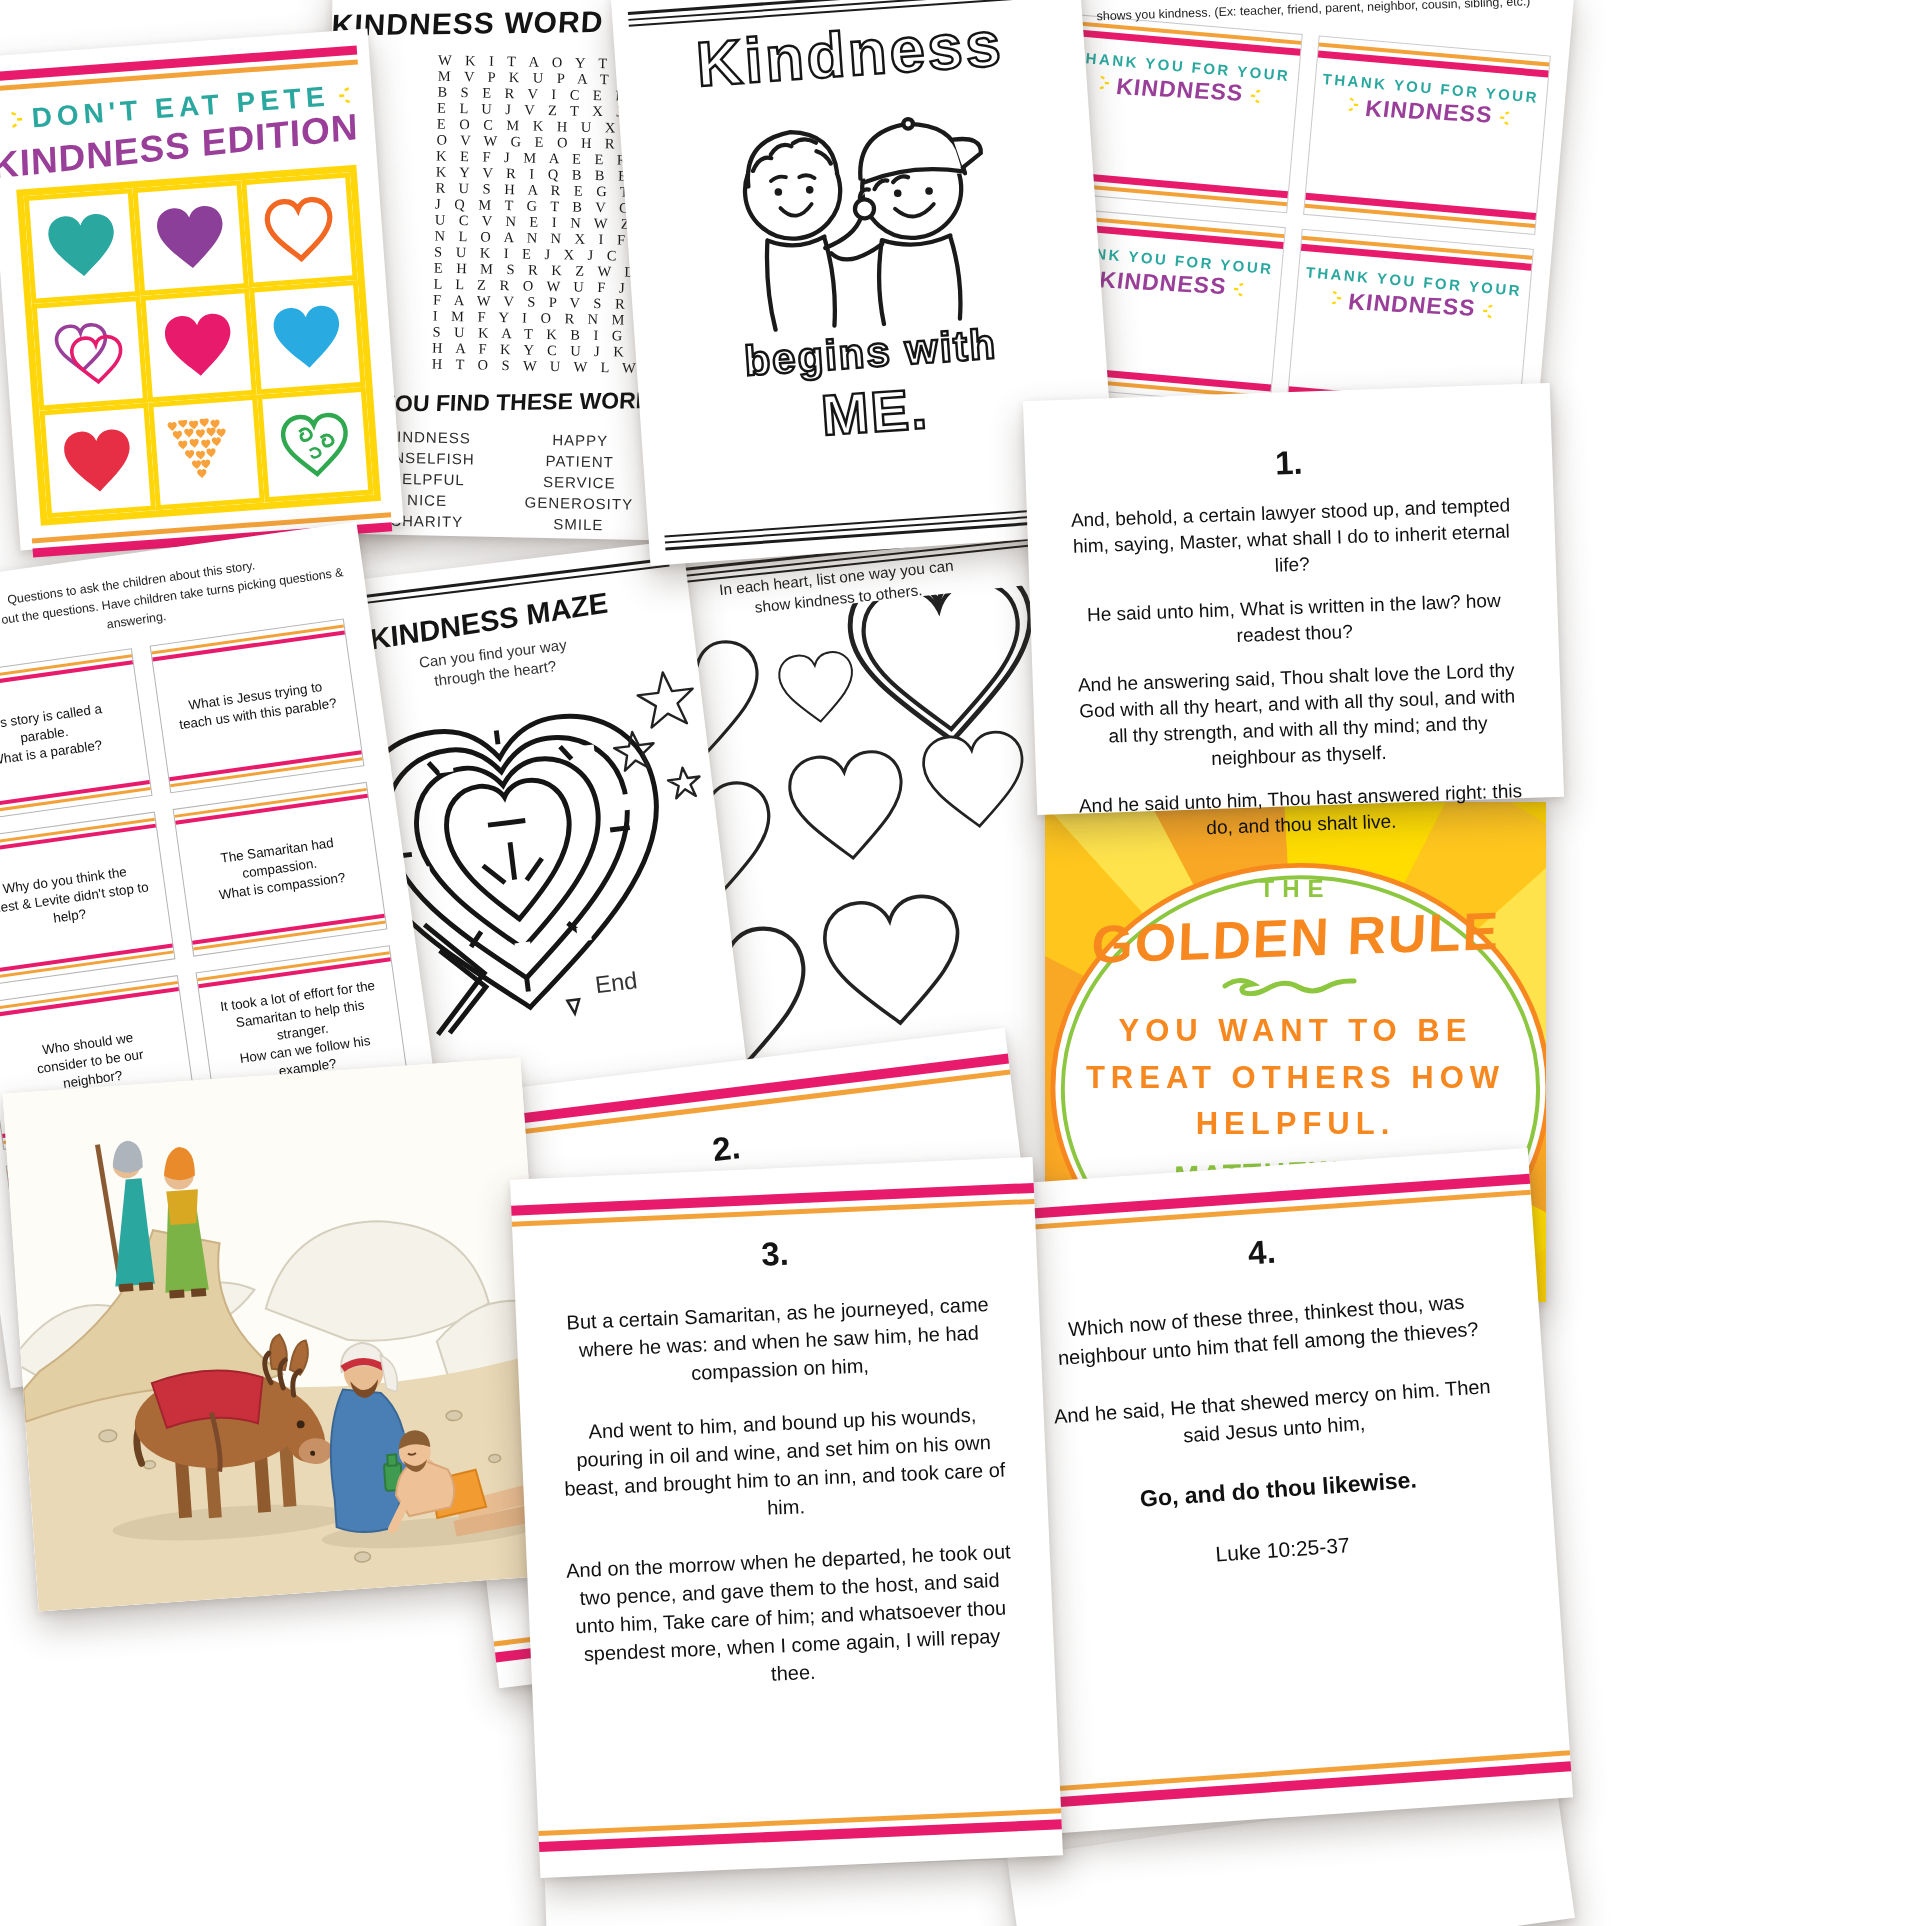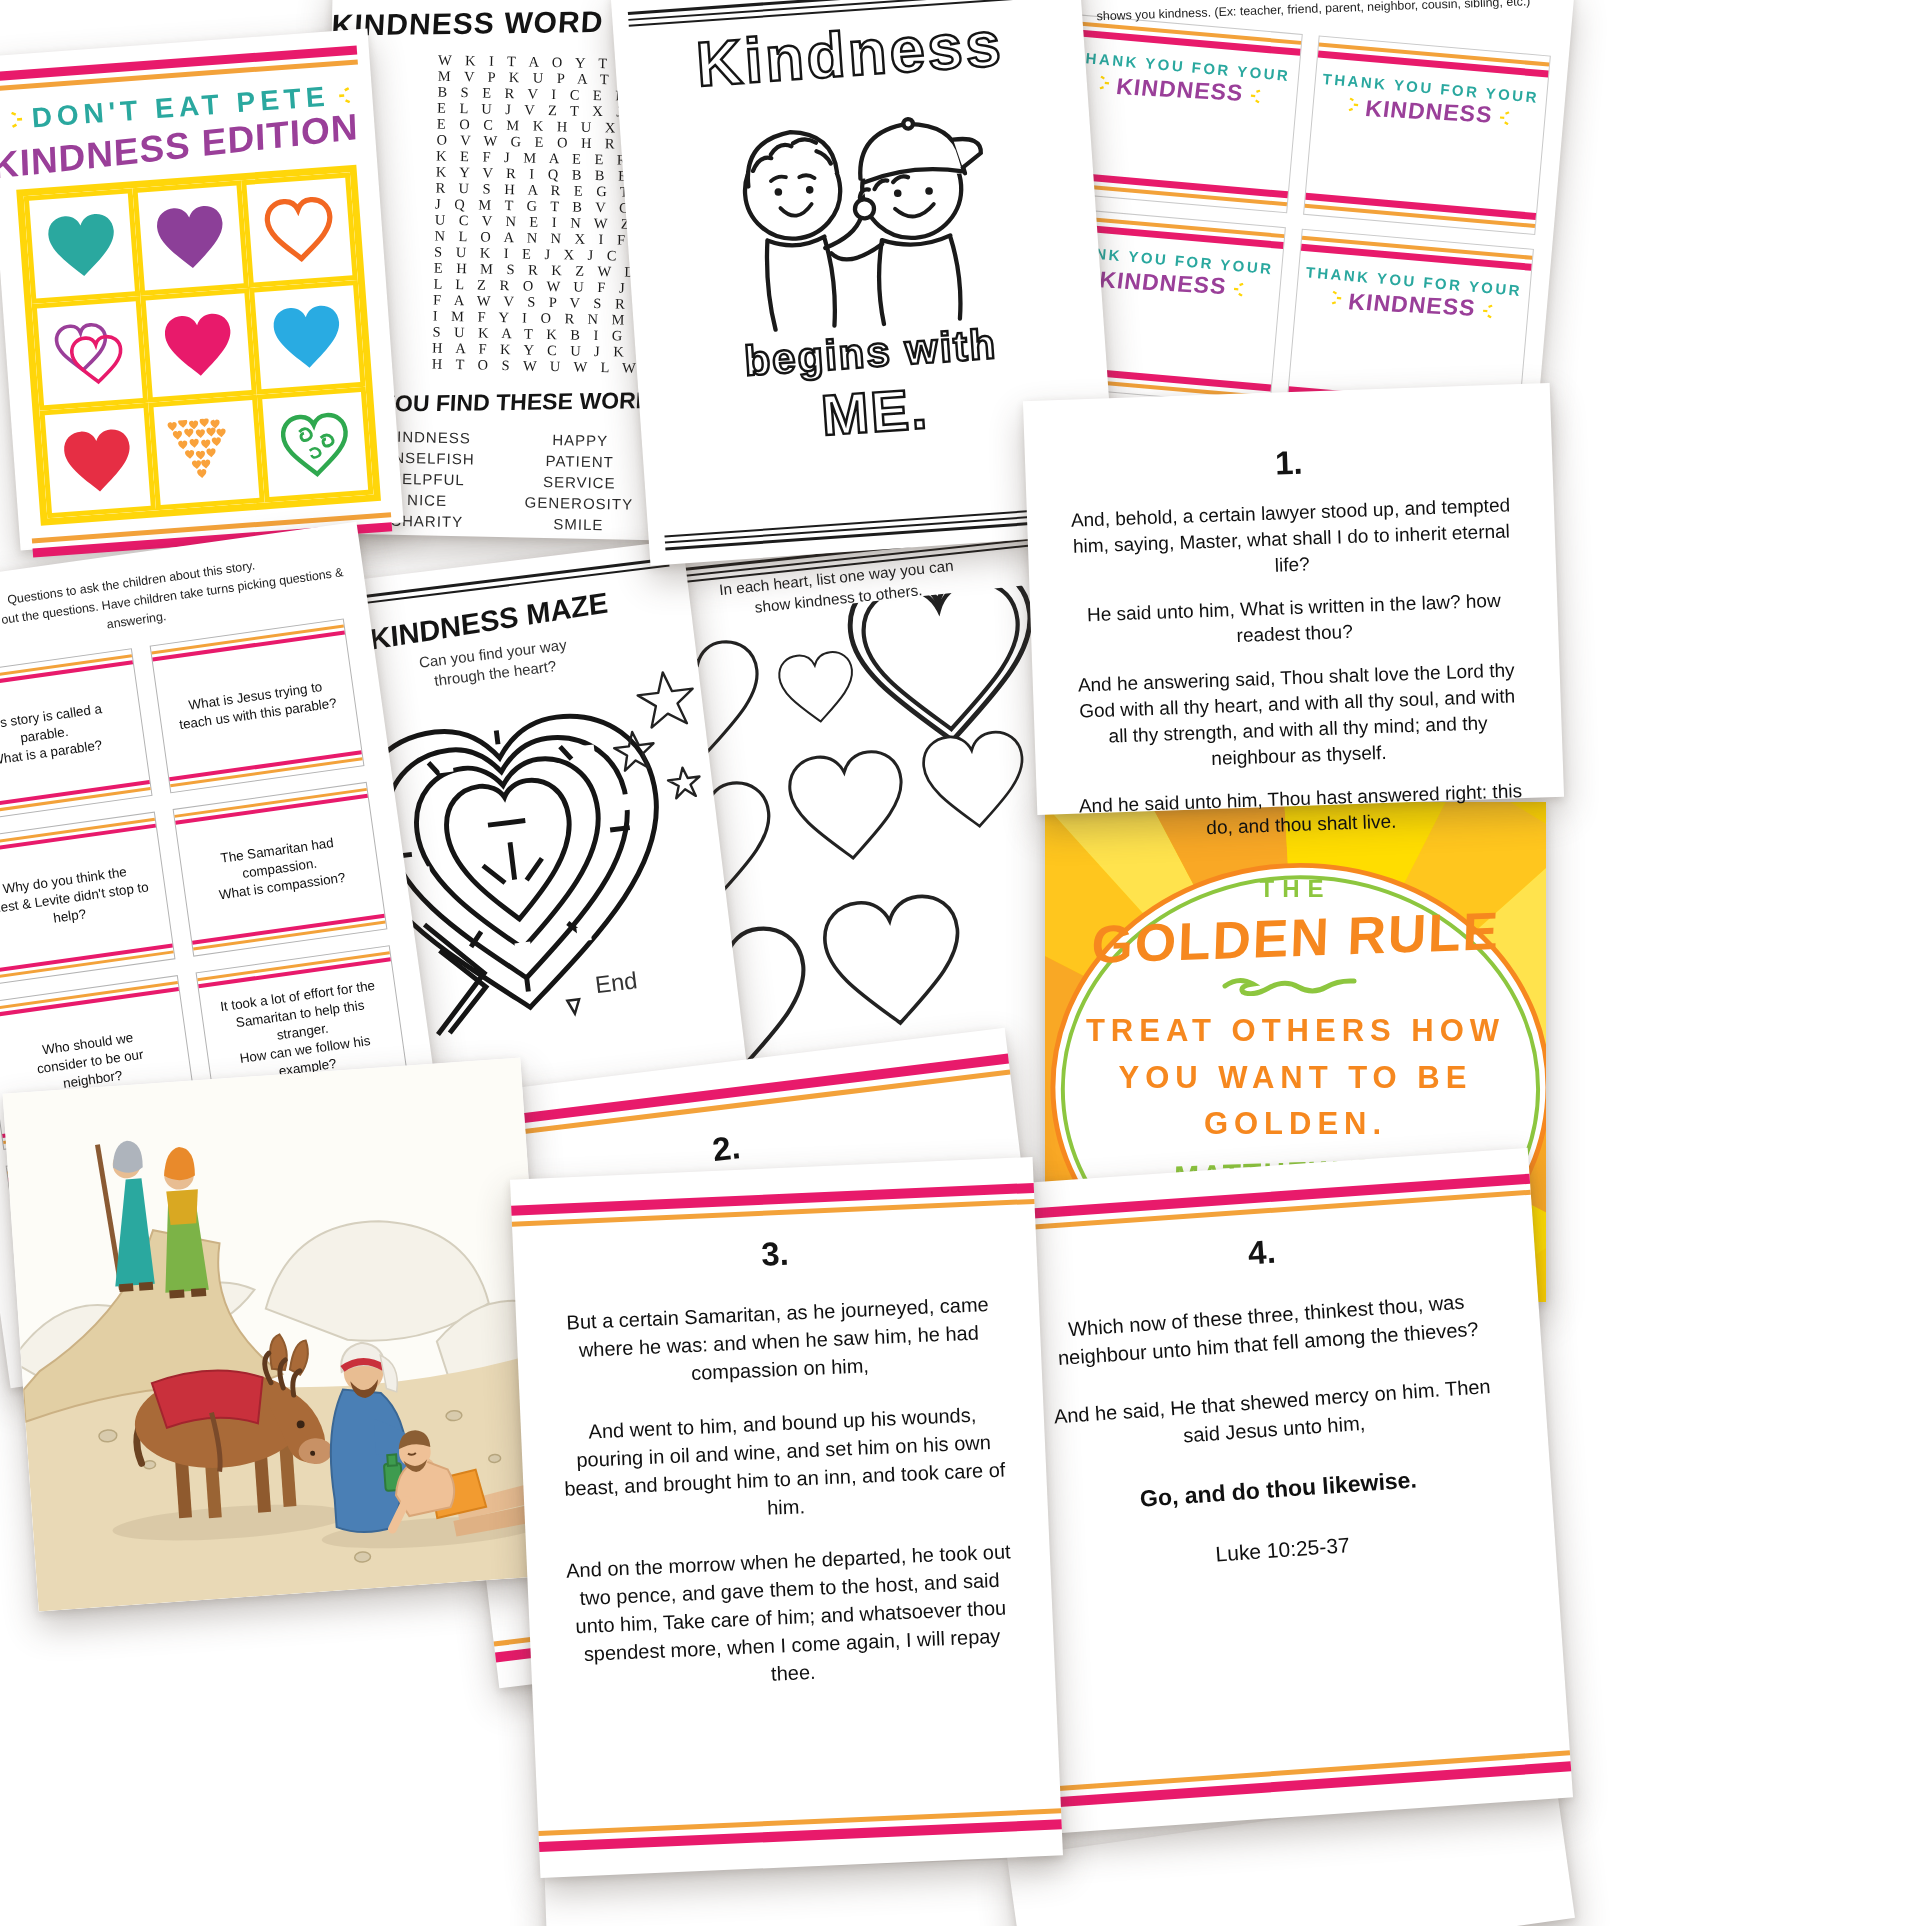--- a/index.html
+++ b/index.html
@@ -536,23 +536,23 @@
     <ellipse cx="258" cy="288" rx="250" ry="224" fill="#fff" stroke="#F6881F" stroke-width="5"></ellipse>
     <ellipse cx="258" cy="290" rx="240" ry="214" fill="none" stroke="#8DC63F" stroke-width="4"></ellipse>
   </svg>
   <div class="gr-text">
     <div class="gr-kicker">THE</div>
     <div class="gr-title brush">GOLDEN RULE</div>
     <svg width="149" height="22" viewBox="0 0 150 22" style="margin-top:6px">
       <path d="M4,12 q14,-10 28,-2 q-14,2 -10,8 q10,5 26,-4 q16,-9 30,-1 q14,8 28,0 q12,-7 28,-6" fill="none" stroke="#8DC63F" stroke-width="5" stroke-linecap="round"></path>
     </svg>
     <div class="gr-lines">
+      <div class="gr-line">YOU WANT TO BE</div>
       <div class="gr-line">TREAT OTHERS HOW</div>
-      <div class="gr-line">YOU WANT TO BE</div>
-      <div class="gr-line">GOLDEN.</div>
+      <div class="gr-line">HELPFUL.</div>
     </div>
     <div class="gr-ref brush">MATTHEW 7:12</div>
   </div>
 </div>
 
 <div class="sheet vcard c1">
   <div class="v-tp lp"></div>
   <div class="v-to lo"></div>
   <div class="vnum">1.</div>
   <div class="vbody">

